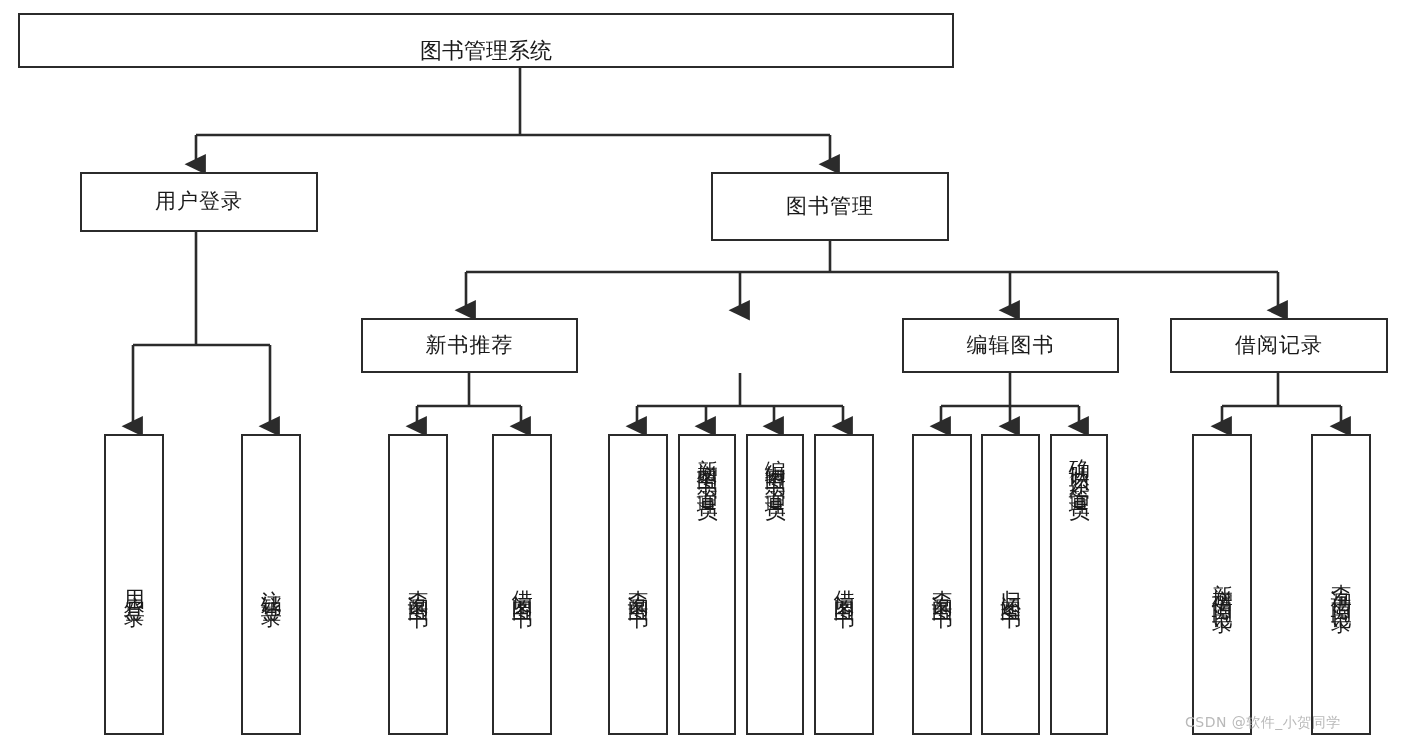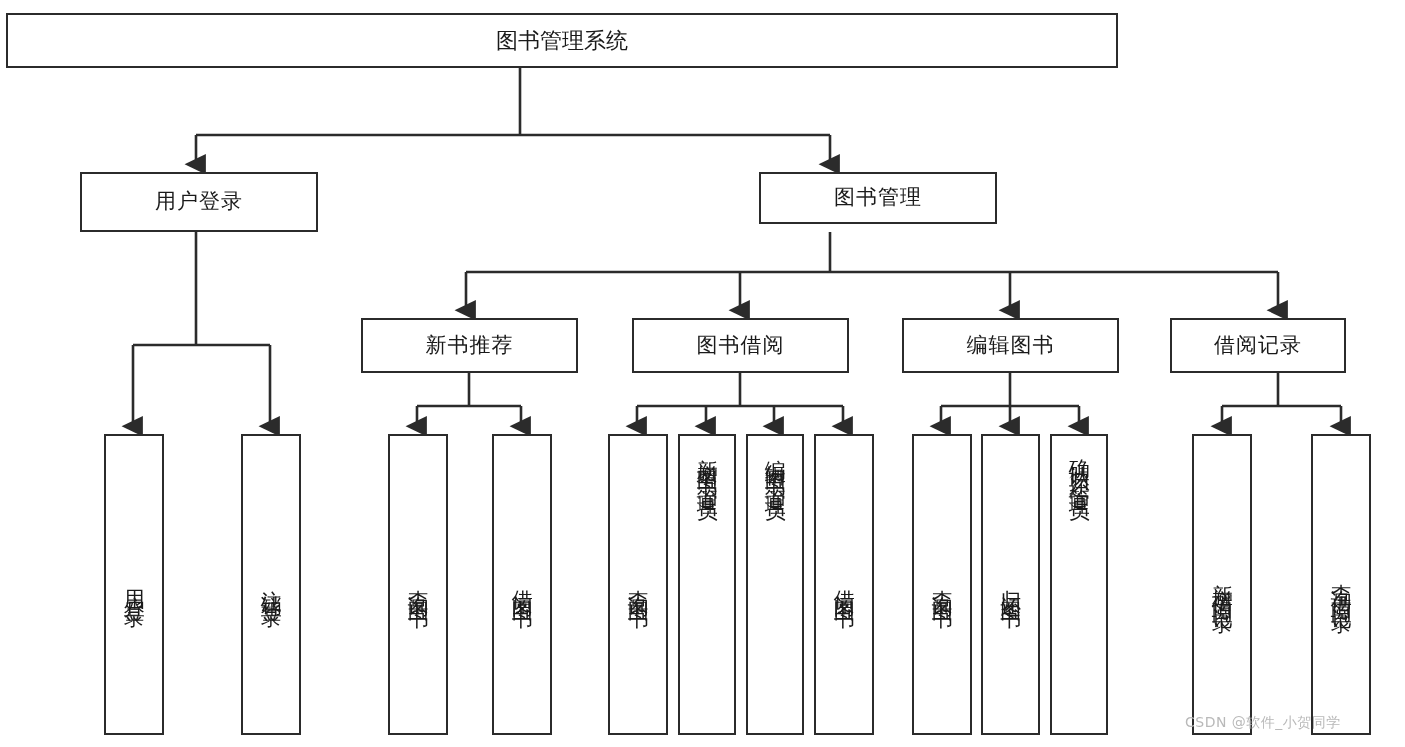--- a/index.html
+++ b/index.html
@@ -127,41 +127,38 @@
       <path d="M1010,406 L1010,426" marker-end="url(#arrow)"></path>
       <path d="M1079,406 L1079,426" marker-end="url(#arrow)"></path>
 
       <path d="M1278,373 L1278,406"></path>
       <path d="M1222,406 L1341,406"></path>
       <path d="M1222,406 L1222,426" marker-end="url(#arrow)"></path>
       <path d="M1341,406 L1341,426" marker-end="url(#arrow)"></path>
     </g>
   </svg>
 
-  <div class="node root" style="left:6px; top:13px; width:1112px; height:55px;">
+  <div class="node root" style="left:18px; top:13px; width:936px; height:55px;align-items:flex-end;">
     <span>图书管理系统</span>
   </div>
 
   <div class="node h" style="left:80px; top:172px; width:238px; height:60px;">
     <span>用户登录</span>
   </div>
-  <div class="node h" style="left:711px; top:172px; width:238px; height:52px;margin-left:48px;">
+  <div class="node h" style="left:711px; top:172px; width:238px; height:69px;">
     <span>图书管理</span>
   </div>
 
   <div class="node h" style="left:361px; top:318px; width:217px; height:55px;">
     <span>新书推荐</span>
   </div>
-  <div class="node h" style="left:632px; top:318px; width:217px; height:55px;">
-    <span>图书借阅</span>
-  </div>
   <div class="node h" style="left:902px; top:318px; width:217px; height:55px;">
     <span>编辑图书</span>
   </div>
-  <div class="node h" style="left:1170px; top:318px; width:176px; height:55px;">
+  <div class="node h" style="left:1170px; top:318px; width:218px; height:55px;">
     <span>借阅记录</span>
   </div>
 
   <div class="node leaf" style="left:104px; top:434px; width:60px; height:301px;">
     <div class="leafinner">
         <span class="vtext">用户登录</span>
       </div>
   </div>
   <div class="node leaf" style="left:241px; top:434px; width:60px; height:301px;">
     <div class="leafinner">

